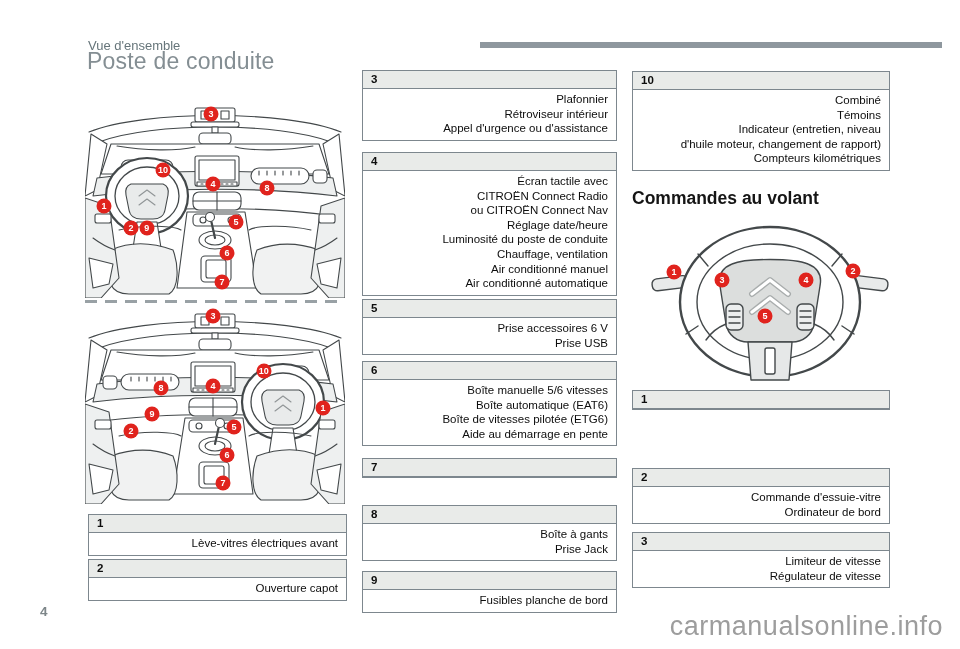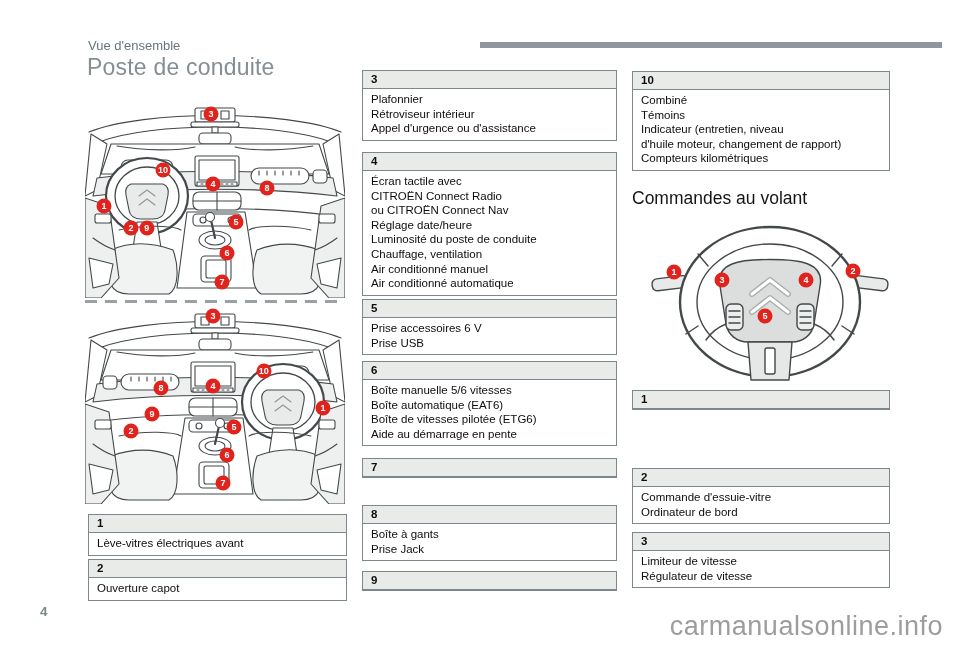--- a/index.html
+++ b/index.html
@@ -1,29 +1,29 @@
 <!DOCTYPE html>
 <html><head>
 <meta charset="utf-8">
 <style>
   html,body{margin:0;padding:0;background:#fff;}
   .page{position:relative;width:960px;height:649px;background:#ffffff;overflow:hidden;
         font-family:"Liberation Sans","DejaVu Sans",sans-serif;color:#111;}
   .abs{position:absolute;}
   .crumb{font-size:13px;color:#66757a;}
   .doc-title{font-size:23px;color:#848e93;font-weight:400;letter-spacing:.2px;}
-  .section-title{font-size:17.5px;font-weight:400;color:#151515;}
+  .section-title{font-size:17.5px;font-weight:700;color:#151515;}
   .topbar{background:#8e979e;height:6px;}
   .pagenum{font-size:13.5px;font-weight:600;color:#7d8689;}
   .watermark{font-size:27px;color:#9d9d9d;letter-spacing:.5px;}
   
   .tbl{position:absolute;border:1px solid #7d878e;background:#fff;}
   .tbl-h{background:#e9ebe9;border-bottom:1px solid #7d878e;height:17px;line-height:17px;
          padding-left:8px;font-size:11.5px;font-weight:700;color:#0d0d0d;}
-  .tbl-b{padding:3px 8px 4px 8px;font-size:11.5px;line-height:14.6px;color:#0d0d0d;white-space:pre-line;}
+  .tbl-b{padding:3px 8px 4px 8px;font-size:11.5px;line-height:14.6px;color:#0d0d0d;white-space:pre-line;text-align:right;}
   
   .fig{position:absolute;}
   .fig svg{display:block;width:100%;height:100%;}
   .flip{transform:scaleX(-1);}
   .divider{height:3px;background:repeating-linear-gradient(90deg,#99a1a5 0 12px,transparent 12px 20px);}
   .callout{position:absolute;width:15px;height:15px;border-radius:50%;background:#e0231d;
            color:#fff;font-size:9px;font-weight:700;display:flex;align-items:center;justify-content:center;
            transform:translate(-50%,-50%);line-height:1;z-index:5;}
 </style>
 </head>
@@ -99,21 +99,21 @@
       <path d="M34,132 C60,126 90,128 96,132"></path>
       <path d="M226,132 C200,126 170,128 164,132"></path>
     </g>
   </defs>
 </svg>
 
 <div class="page">
 
   <div class="abs crumb" style="left:88px;top:38px">Vue d'ensemble</div>
   <div class="abs topbar" style="left:480px;top:42px;width:462px"></div>
-  <div class="abs doc-title" style="left:87px;top:54px">Poste de conduite</div>
+  <div class="abs doc-title" style="left:87px;top:48px">Poste de conduite</div>
 
   <div class="fig" style="left:85px;top:98px;width:260px;height:200px">
     <svg viewBox="0 0 260 200">
         <use href="#dashArt"></use>
       </svg>
   <span class="callout" style="left: 48.5%; top: 8%;">3</span>
       <span class="callout" style="left: 30%; top: 36%;">10</span>
       <span class="callout" style="left: 49.2%; top: 43%;">4</span>
       <span class="callout" style="left: 70%; top: 45%;">8</span>
       <span class="callout" style="left: 7.3%; top: 54%;">1</span>
@@ -183,20 +183,21 @@
   <div class="tbl" style="left:362px;top:458px;width:253px">
     <div class="tbl-h">7</div>
   </div>
   <div class="tbl" style="left:362px;top:505px;width:253px">
     <div class="tbl-h">8</div>
     <div class="tbl-b">Boîte à gants
 Prise Jack</div>
   </div>
   <div class="tbl" style="left:362px;top:571px;width:253px">
     <div class="tbl-h">9</div>
+    <div class="tbl-b">Fusibles planche de bord</div>
   </div>
 
   <div class="tbl" style="left:632px;top:71px;width:256px">
     <div class="tbl-h">10</div>
     <div class="tbl-b">Combiné
 Témoins
 Indicateur (entretien, niveau
 d'huile moteur, changement de rapport)
 Compteurs kilométriques</div>
   </div>

